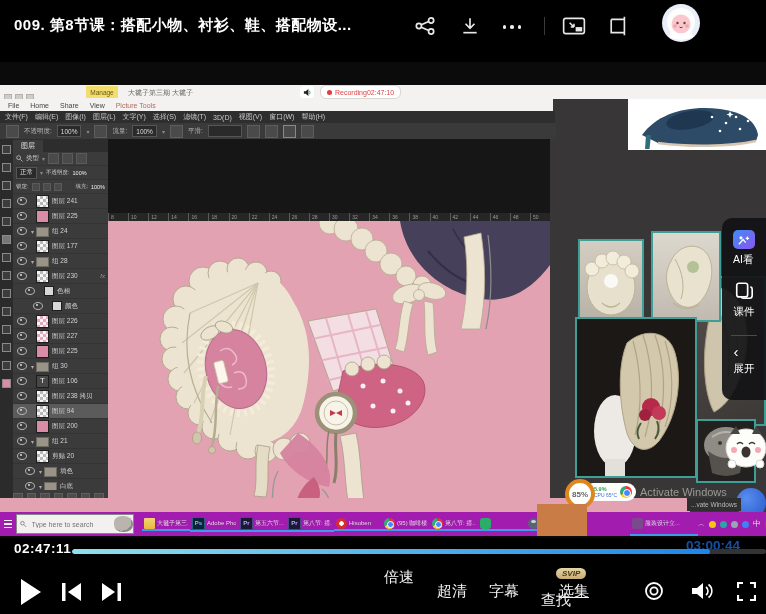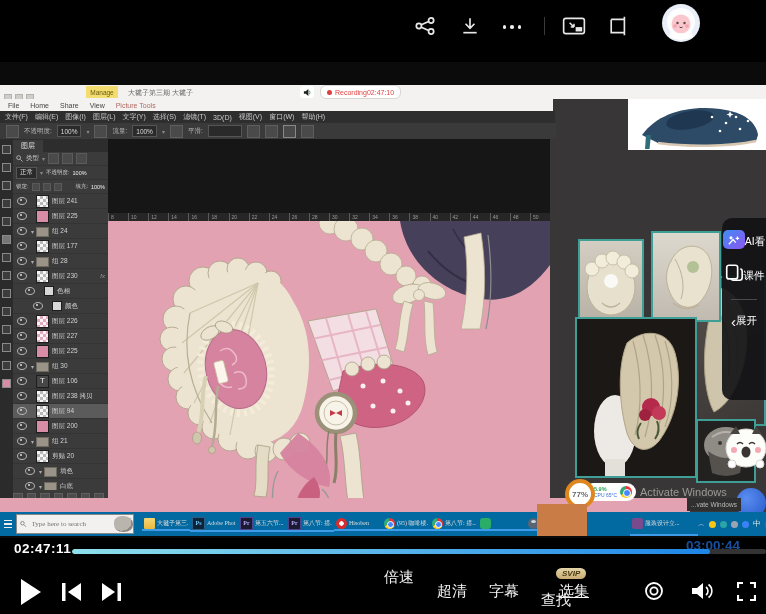--- a/index.html
+++ b/index.html
@@ -59,38 +59,38 @@
   .lfx{margin-left:auto;padding-right:3px;color:#9a9a9a;font-size:6px;font-style:italic;}
   .lp-foot{display:flex;gap:4px;align-items:center;justify-content:flex-end;padding:3px 4px 0 0;}
   .lp-foot span{width:8px;height:8px;background:#4d4d4d;border:1px solid #5f5f5f;}
   .ruler{background:#262626;display:flex;}
   .tick{flex:1;border-left:1px solid #5a5a5a;position:relative;}
   .tick span{position:absolute;left:2px;top:0;font-size:5px;color:#9a9a9a;line-height:8px;}
   
   .photo{border:2px solid var(--teal);box-sizing:border-box;overflow:hidden;}
   
   .side{background:rgba(18,18,22,.92);border-radius:10px 0 0 10px;display:flex;flex-direction:column;align-items:center;padding-top:12px;}
-  .side-item{display:flex;flex-direction:row;align-items:flex-end;margin-bottom:14px;cursor:pointer;}
+  .side-item{display:flex;flex-direction:column;align-items:flex-start;margin-bottom:14px;cursor:pointer;}
   .side-label{font-size:10.5px;color:#fff;margin-top:4px;white-space:nowrap;}
   .ai-ic{width:22px;height:19px;border-radius:5px;background:linear-gradient(135deg,#3f8df5,#8d55f0);display:flex;align-items:center;justify-content:center;}
   .side-div{width:26px;height:1px;background:#4a4a4e;margin:2px 0 10px;}
   .chev{font-size:15px;color:#fff;line-height:12px;}
   
   .gauge-ring{width:30px;height:30px;border-radius:50%;background:#fff;border:4px solid var(--gauge-orange);
               box-sizing:border-box;display:flex;align-items:center;justify-content:center;font-size:8px;color:#666;font-weight:700;}
   .gauge-pill{background:#fff;border-radius:9px;height:18px;display:flex;align-items:center;padding:0 4px 0 10px;gap:3px;}
   .gauge-pill .stats{display:flex;flex-direction:column;line-height:6px;}
   .gauge-pill .s1{font-size:5.5px;color:#2da05a;font-weight:700;}
   .gauge-pill .s2{font-size:5px;color:#3a6fd8;}
   .gchrome{width:12px;height:12px;border-radius:50%;background:conic-gradient(#e33 0 33%,#fc2 0 66%,#3a7 0 100%);position:relative;}
   .gchrome::after{content:"";position:absolute;left:3px;top:3px;width:6px;height:6px;border-radius:50%;background:#48f;border:1px solid #fff;}
   .wm{font-size:11px;color:#9a9a96;white-space:nowrap;}
   .wm2{background:#2f2f2f;color:#b9b9b5;font-size:6.5px;display:flex;align-items:center;padding:0 4px;white-space:nowrap;}
   
-  .tb{background:#0369a1;display:flex;align-items:stretch;font-family:Liberation Serif, serif;}
+  .tb{background:#a21caf;display:flex;align-items:stretch;}
   .tb-start{display:flex;flex-direction:column;justify-content:center;gap:2px;padding:0 4px;}
   .tb-start i{display:block;width:8px;height:1.5px;background:#eee;}
   .tb-search{background:#f2f1ef;display:flex;align-items:center;margin:2px 0;border:1px solid #888;}
   .tb-search input{border:0;background:transparent;outline:none;font-size:7px;color:#444;width:80px;font-family:inherit;}
   .tb-eleph{width:24px;height:16px;background:radial-gradient(ellipse at 40% 40%,#b9b4ae 60%,#8f8a84 61%);border-radius:40% 50% 45% 45%;}
   .tapp{width:44px;display:flex;align-items:center;gap:2px;border-bottom:2px solid #3d9be9;padding:0 2px;overflow:hidden;flex:none;}
   .tb-icon{width:11px;height:11px;flex:none;display:flex;align-items:center;justify-content:center;
            font-size:6px;font-weight:700;color:#fff;}
   .tb-label{font-size:6px;color:#ddd;white-space:nowrap;overflow:hidden;}
   .app-folder .tb-icon{background:linear-gradient(#f6d575,#e8b93e);border-radius:1px;}
@@ -115,20 +115,21 @@
   .plabel{font-size:15px;color:#f2f2f2;cursor:pointer;white-space:nowrap;}
   .svip{background:linear-gradient(#e4d4a8,var(--svip-gold));color:#4a3a12;font-size:8px;font-weight:700;
         border-radius:7px;padding:1px 6px;font-style:italic;}
 </style>
 </head>
 <body>
 
 <div id="stage">
 
   <div class="abs" style="left:0;top:0;width:766px;height:52px;background:#000;">
+    <div class="abs hd-title" style="left:14px;top:16px;">009. 第8节课：搭配小物、衬衫、鞋、搭配物设...</div>
     <div class="abs hicon" style="left:412px;top:14px;width:26px;height:24px;">
       <svg width="22" height="22" viewBox="0 0 18 16">
         <circle cx="4" cy="8" r="2.1" fill="none" stroke="#e8e8e8" stroke-width="1.4"></circle>
         <circle cx="14" cy="3.5" r="2.1" fill="none" stroke="#e8e8e8" stroke-width="1.4"></circle>
         <circle cx="14" cy="12.5" r="2.1" fill="none" stroke="#e8e8e8" stroke-width="1.4"></circle>
         <path d="M6,7 L12,4.3 M6,9 L12,11.7" stroke="#e8e8e8" stroke-width="1.4"></path>
       </svg>
     </div>
     <div class="abs hicon" style="left:457px;top:14px;width:26px;height:24px;">
       <svg width="20" height="20" viewBox="0 0 18 18">
@@ -713,21 +714,21 @@
     </div>
 
     <div class="abs gauge-pill" style="left:584px;top:421px;">
       <span class="stats">
         <span class="s1">5.9%</span>
         <span class="s2">CPU 65°C</span>
       </span>
       <span class="gchrome"></span>
     </div>
     <div class="abs gauge-ring" style="left:565px;top:417px;">
-      <span>77%</span>
+      <span>85%</span>
     </div>
 
     <div class="abs side" style="left:722px;top:156px;width:44px;height:170px;">
       <div class="side-item">
         <span class="ai-ic">
           <svg width="14" height="12" viewBox="0 0 16 14">
               <circle cx="4.5" cy="4.5" r="1.8" fill="#fff"></circle>
               <path d="M2,12 L7,6.5 L10,10" stroke="#fff" stroke-width="1.5" fill="none"></path>
               <path d="M12,3 v4 M10,5 h4" stroke="#fff" stroke-width="1.4"></path>
             </svg>

